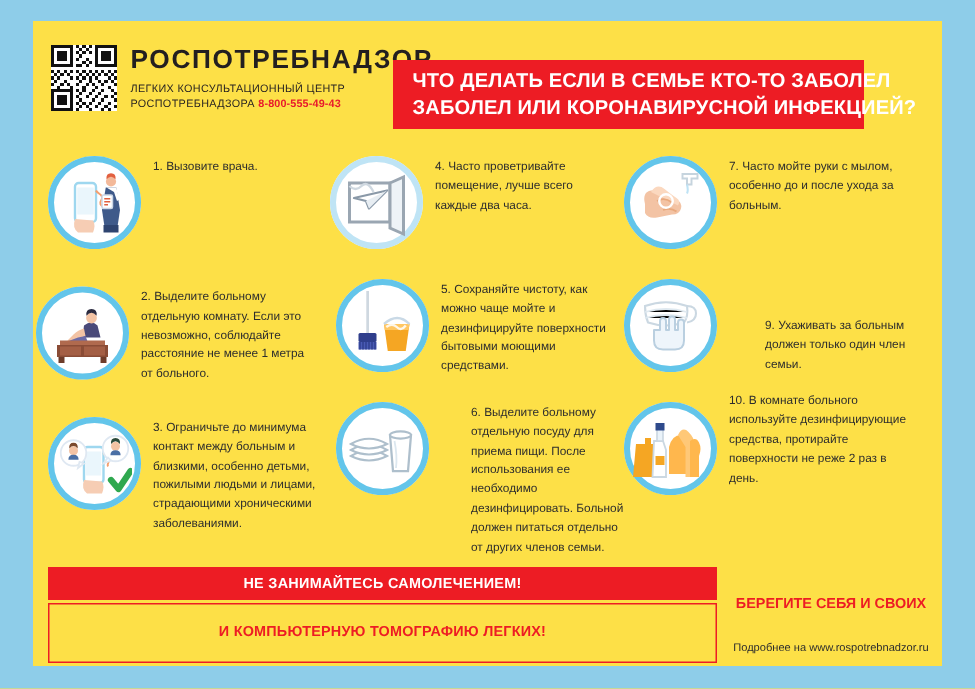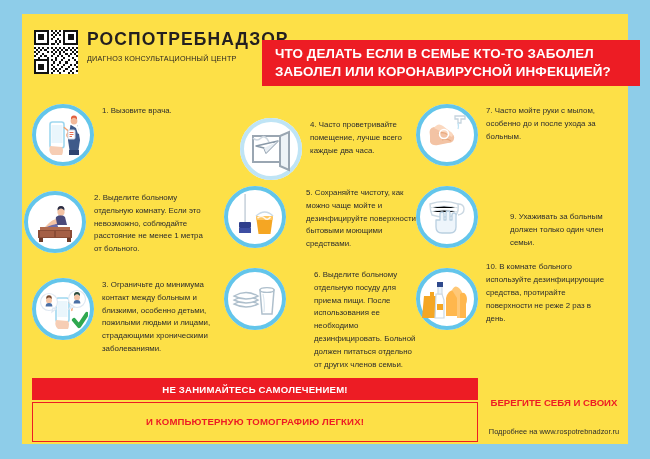--- a/index.html
+++ b/index.html
@@ -25,21 +25,21 @@
     color:#231f20;line-height:1;white-space:nowrap;
   }
   .sub1{
     font-size:7.2px;color:#231f20;letter-spacing:.25px;
     margin-top:5px;line-height:1.45;white-space:nowrap;
   }
   .sub2{font-size:7.2px;color:#231f20;letter-spacing:.25px;line-height:1.45;white-space:nowrap;}
   .phone{color:#e8192c;font-weight:bold;letter-spacing:.1px;}
 
   .banner{
-    position:absolute;left:240px;top:26px;width:378px;height:46px;
+    position:absolute;left:240px;top:26px;width:314px;height:46px;
     background:#ed1c24;
     display:flex;flex-direction:column;justify-content:center;
     padding-left:13px;box-sizing:border-box;
   }
   .banner div{
     color:#fff;font-weight:bold;font-size:13.4px;line-height:1.36;
     letter-spacing:.1px;white-space:nowrap;
   }
 
   
@@ -122,21 +122,25 @@
                    M11 16h1v1h-1zM14 16h1v1h-1zM17 16h1v1h-1zM19 16h1v1h-1zM9 17h1v1H9z
                    M13 17h1v1h-1zM16 17h1v1h-1zM20 17h1v1h-1zM8 18h1v1H8zM10 18h1v1h-1z
                    M12 18h1v1h-1zM15 18h1v1h-1zM18 18h1v1h-1zM9 19h1v1H9zM11 19h1v1h-1z
                    M14 19h1v1h-1zM17 19h1v1h-1zM20 19h1v1h-1zM8 20h1v1H8zM12 20h1v1h-1z
                    M16 20h1v1h-1zM18 20h1v1h-1z"></path>
         </g>
       </svg>
 
       <div class="logo-text">
         <div class="brand">РОСПОТРЕБНАДЗОР</div>
-        <div class="sub1">ДИАГНОЗ КОНСУЛЬТАЦИОННЫЙ ЦЕНТР</div>
+        <div class="sub1">ЛЕГКИХ КОНСУЛЬТАЦИОННЫЙ ЦЕНТР</div>
+        <div class="sub2">
+          <span>РОСПОТРЕБНАДЗОРА</span>
+          <span class="phone">8-800-555-49-43</span>
+        </div>
       </div>
     </div>
 
     <div class="banner">
       <div>ЧТО ДЕЛАТЬ ЕСЛИ В СЕМЬЕ КТО-ТО ЗАБОЛЕЛ</div>
       <div>ЗАБОЛЕЛ ИЛИ КОРОНАВИРУСНОЙ ИНФЕКЦИЕЙ?</div>
     </div>
   </div>
 
   <div class="columns">
@@ -201,21 +205,21 @@
             <path d="M36 12q3-3.6 6 0 .4-4-3-4t-3 4z" fill="#2b4a3a"></path>
             <path d="M36 36l5 6 8-12" stroke="#2fa84f" stroke-width="4.2" fill="none" stroke-linecap="round" stroke-linejoin="round"></path>
           </svg>
         </div>
         <div class="txt" style="width:118px;margin-left:8px;">3. Ограничьте до минимума контакт между больным и близкими, особенно детьми, пожилыми людьми и лицами, страдающими хроническими заболеваниями.</div>
       </div>
     </div>
 
     <div class="col c2">
 
-      <div class="item" style="left:20px;top:8px;width:192px;margin-top:14px;">
+      <div class="item" style="left:0;top:8px;width:192px;">
         <div class="ic soft">
           <div class="ring"></div>
           <svg viewBox="0 0 50 50">
             <rect x="7" y="12" width="27" height="26" fill="#fff" stroke="#9aa6b2" stroke-width="2"></rect>
             <path d="M34 12l9-4v38l-9-4z" fill="#eef3f7" stroke="#9aa6b2" stroke-width="2"></path>
             <path d="M7 14q4 4 8 0t8 4" stroke="#cfd8e0" stroke-width="1.6" fill="none"></path>
             <path d="M10 22l22-5-12 12-2-5z" fill="#fff" stroke="#8a99a8" stroke-width="1.5" stroke-linejoin="round"></path>
             <path d="M18 24l14-7-12 12z" fill="#e8eef3"></path>
           </svg>
         </div>
@@ -229,21 +233,21 @@
             <rect x="14.2" y="2" width="1.8" height="28" fill="#cfd8e0"></rect>
             <rect x="9" y="30" width="12" height="6" rx="1" fill="#2f3e8c"></rect>
             <path d="M9 36h12v5H9z" fill="#4a5bb5"></path>
             <path d="M10 36v5M12 36v5M14 36v5M16 36v5M18 36v5M20 36v5" stroke="#2f3e8c" stroke-width="0.9"></path>
             <path d="M26 24h17l-2.5 18h-12z" fill="#f5a623"></path>
             <path d="M26 24h17l-.6 4H26.6z" fill="#ffc763"></path>
             <path d="M27.5 26q4-3 7 0t6-1" stroke="#fff" stroke-width="1.6" fill="none" opacity="0.85"></path>
             <path d="M26 24q9-8 17 0" stroke="#c9d9e6" stroke-width="1.6" fill="none"></path>
           </svg>
         </div>
-        <div class="txt" style="width:118px;margin-left:20px;">5. Сохраняйте чистоту, как можно чаще мойте и дезинфицируйте поверхности бытовыми моющими средствами.</div>
+        <div class="txt" style="width:118px;margin-left:8px;">5. Сохраняйте чистоту, как можно чаще мойте и дезинфицируйте поверхности бытовыми моющими средствами.</div>
       </div>
 
       <div class="item" style="left:4px;top:172px;width:192px;gap:20px;">
         <div class="ic">
           <div class="ring"></div>
           <svg viewBox="0 0 50 50">
             <path d="M4 30q12-7 24 0-12 6-24 0z" fill="#fff" stroke="#aebfcc" stroke-width="1.4"></path>
             <path d="M4 26q12-7 24 0-12 6-24 0z" fill="#fff" stroke="#aebfcc" stroke-width="1.4"></path>
             <path d="M4 22q12-7 24 0-12 6-24 0z" fill="#fff" stroke="#aebfcc" stroke-width="1.4"></path>
             <path d="M30 16h14l-2 24H32z" fill="#fff" stroke="#aebfcc" stroke-width="1.5"></path>

